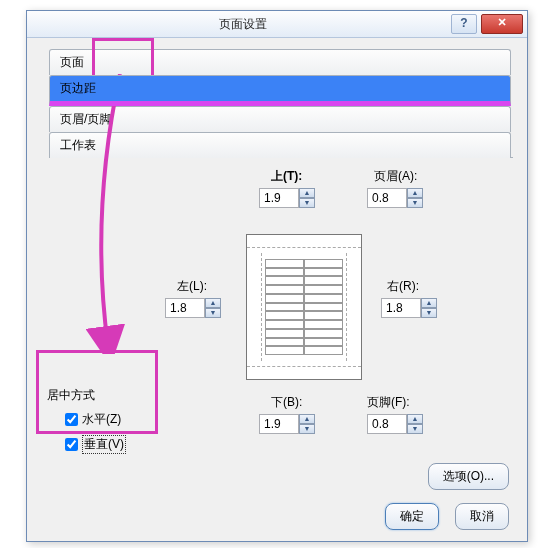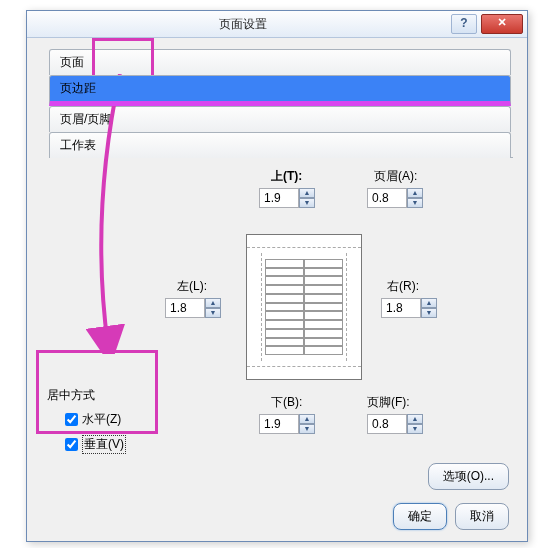--- a/index.html
+++ b/index.html
@@ -163,21 +163,21 @@
 .options-row {
   position: absolute;
   right: 18px;
   bottom: 52px;
 }
 .dialog-btns {
   position: absolute;
   right: 18px;
   bottom: 12px;
   display: flex;
-  gap: 8px;
+  gap: 16px;
 }
 .ok-btn { border: 1px solid #4c7fb8; box-shadow: 0 0 2px #7fb0e4; }
 
 
 .mag-box {
   position: absolute;
   border: 3px solid #d63ab8;
   pointer-events: none;
 }
 .mag-tab { left: 92px; top: 38px; width: 56px; height: 36px; }

